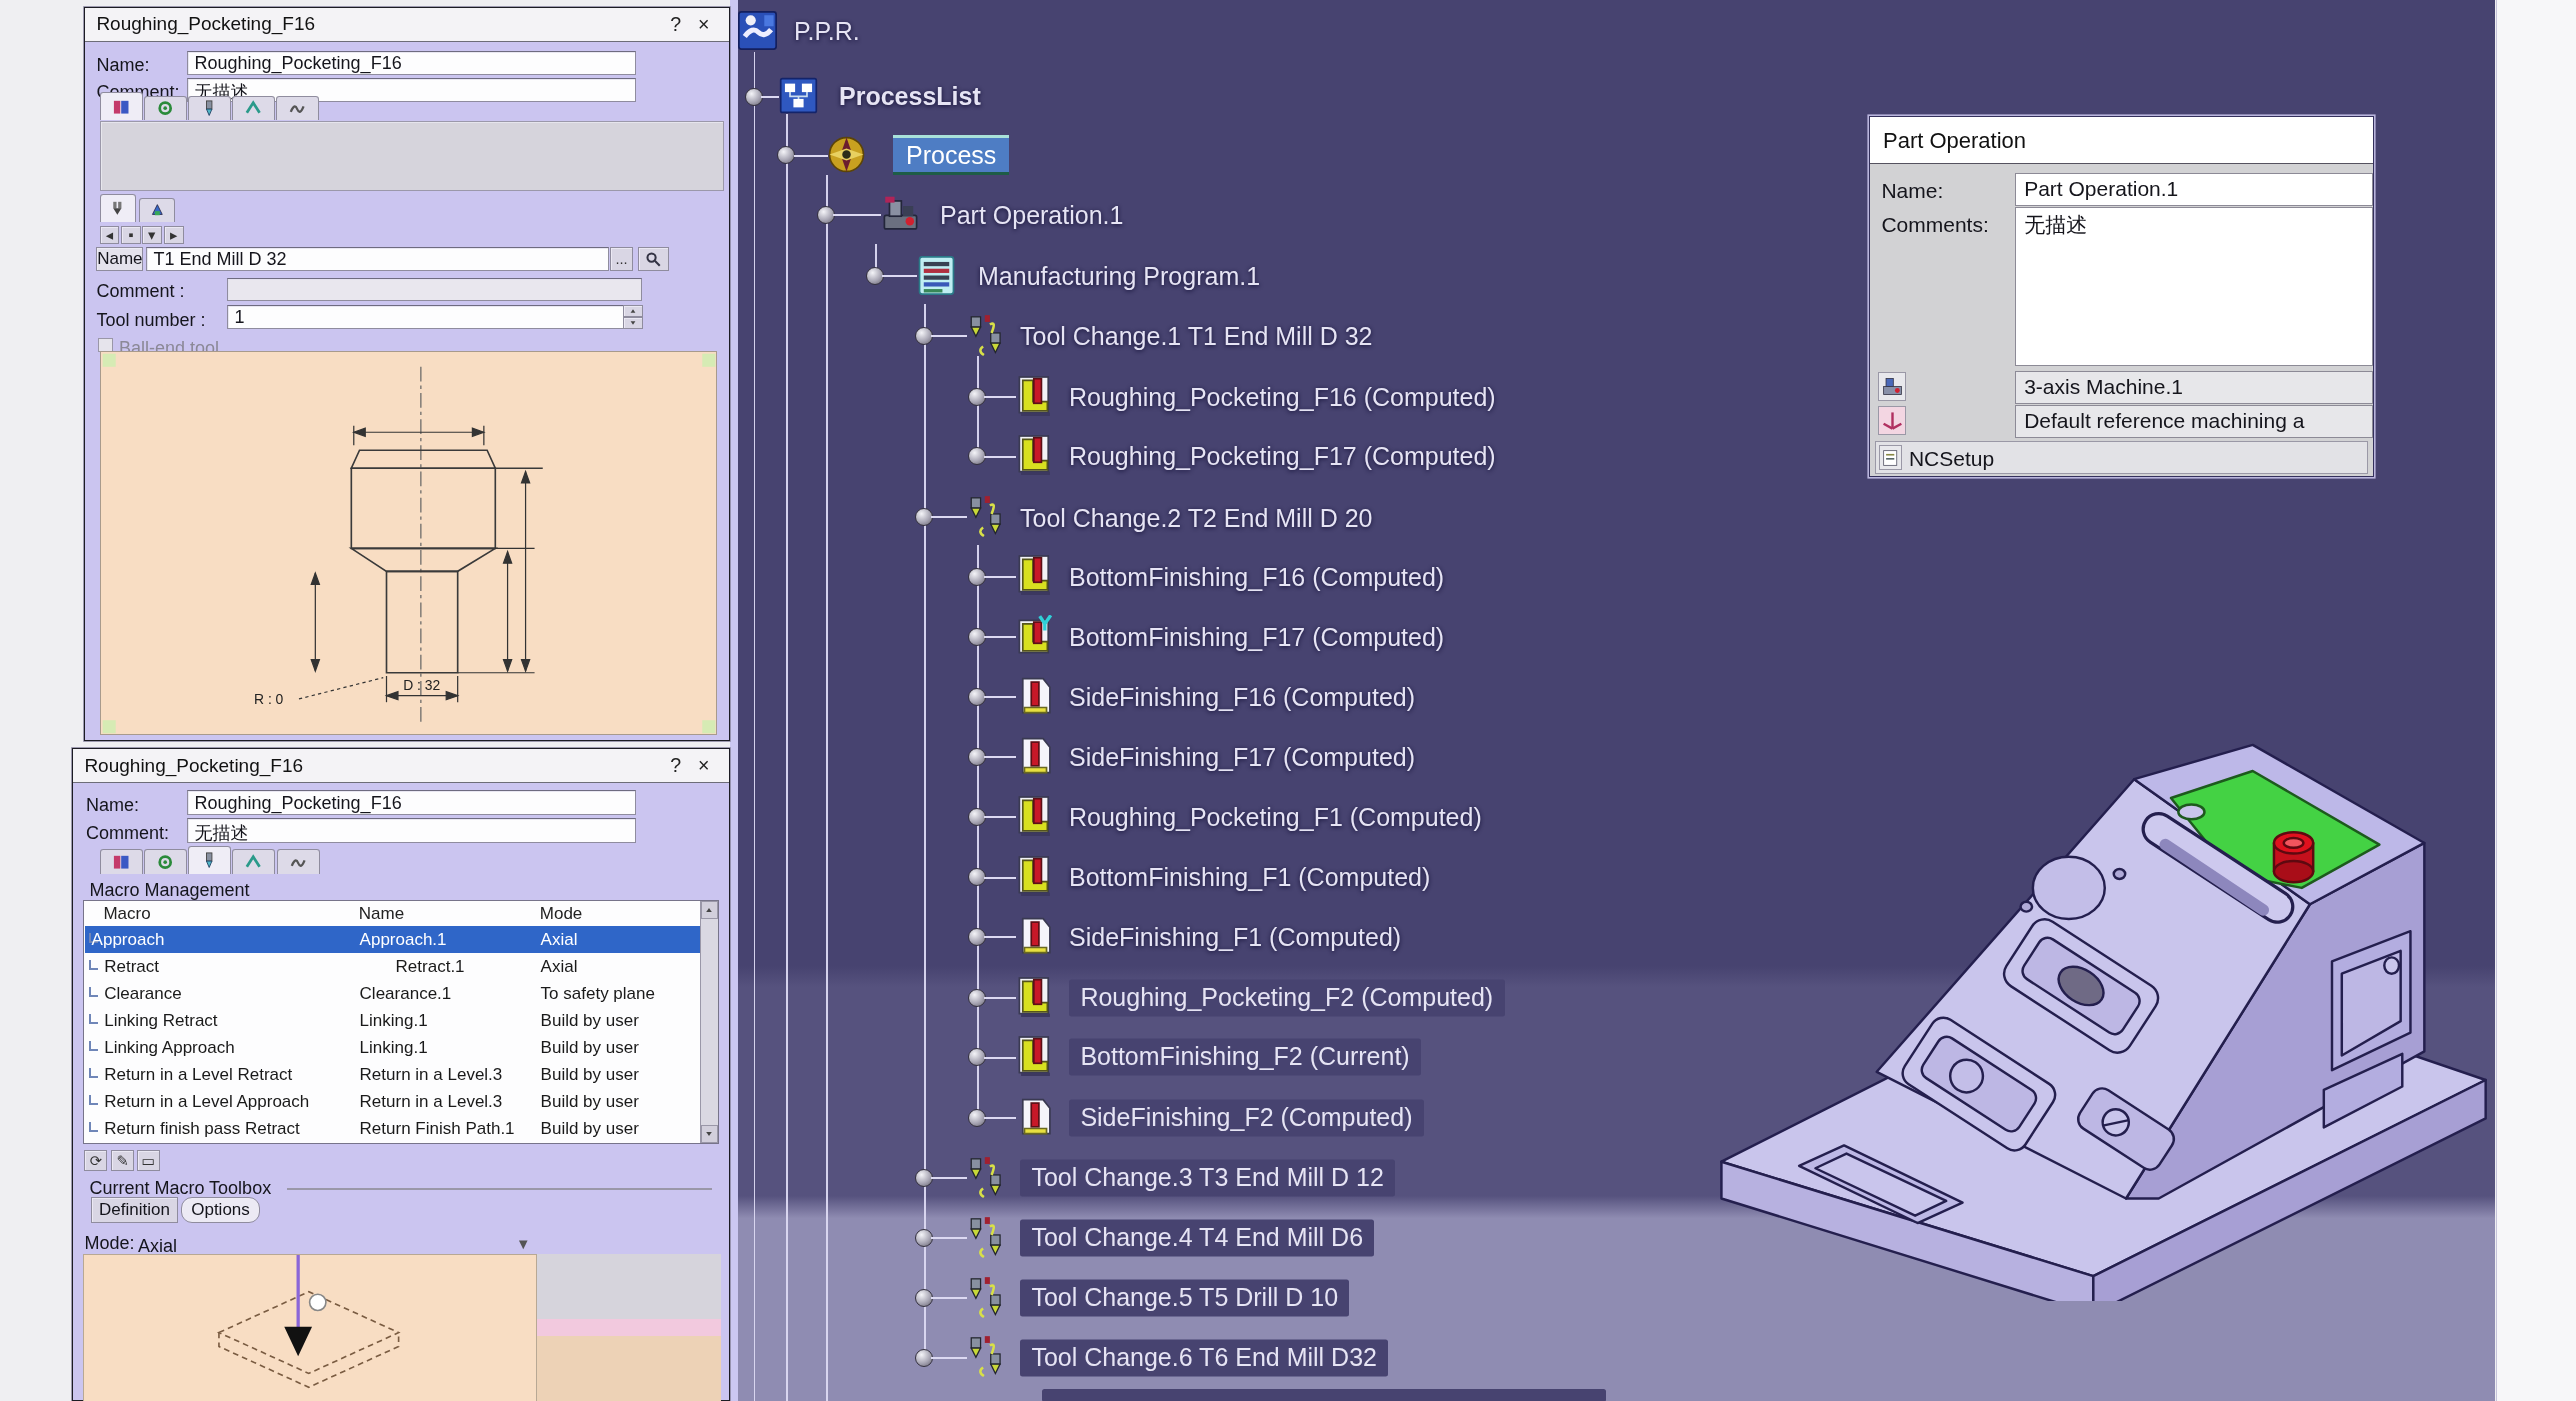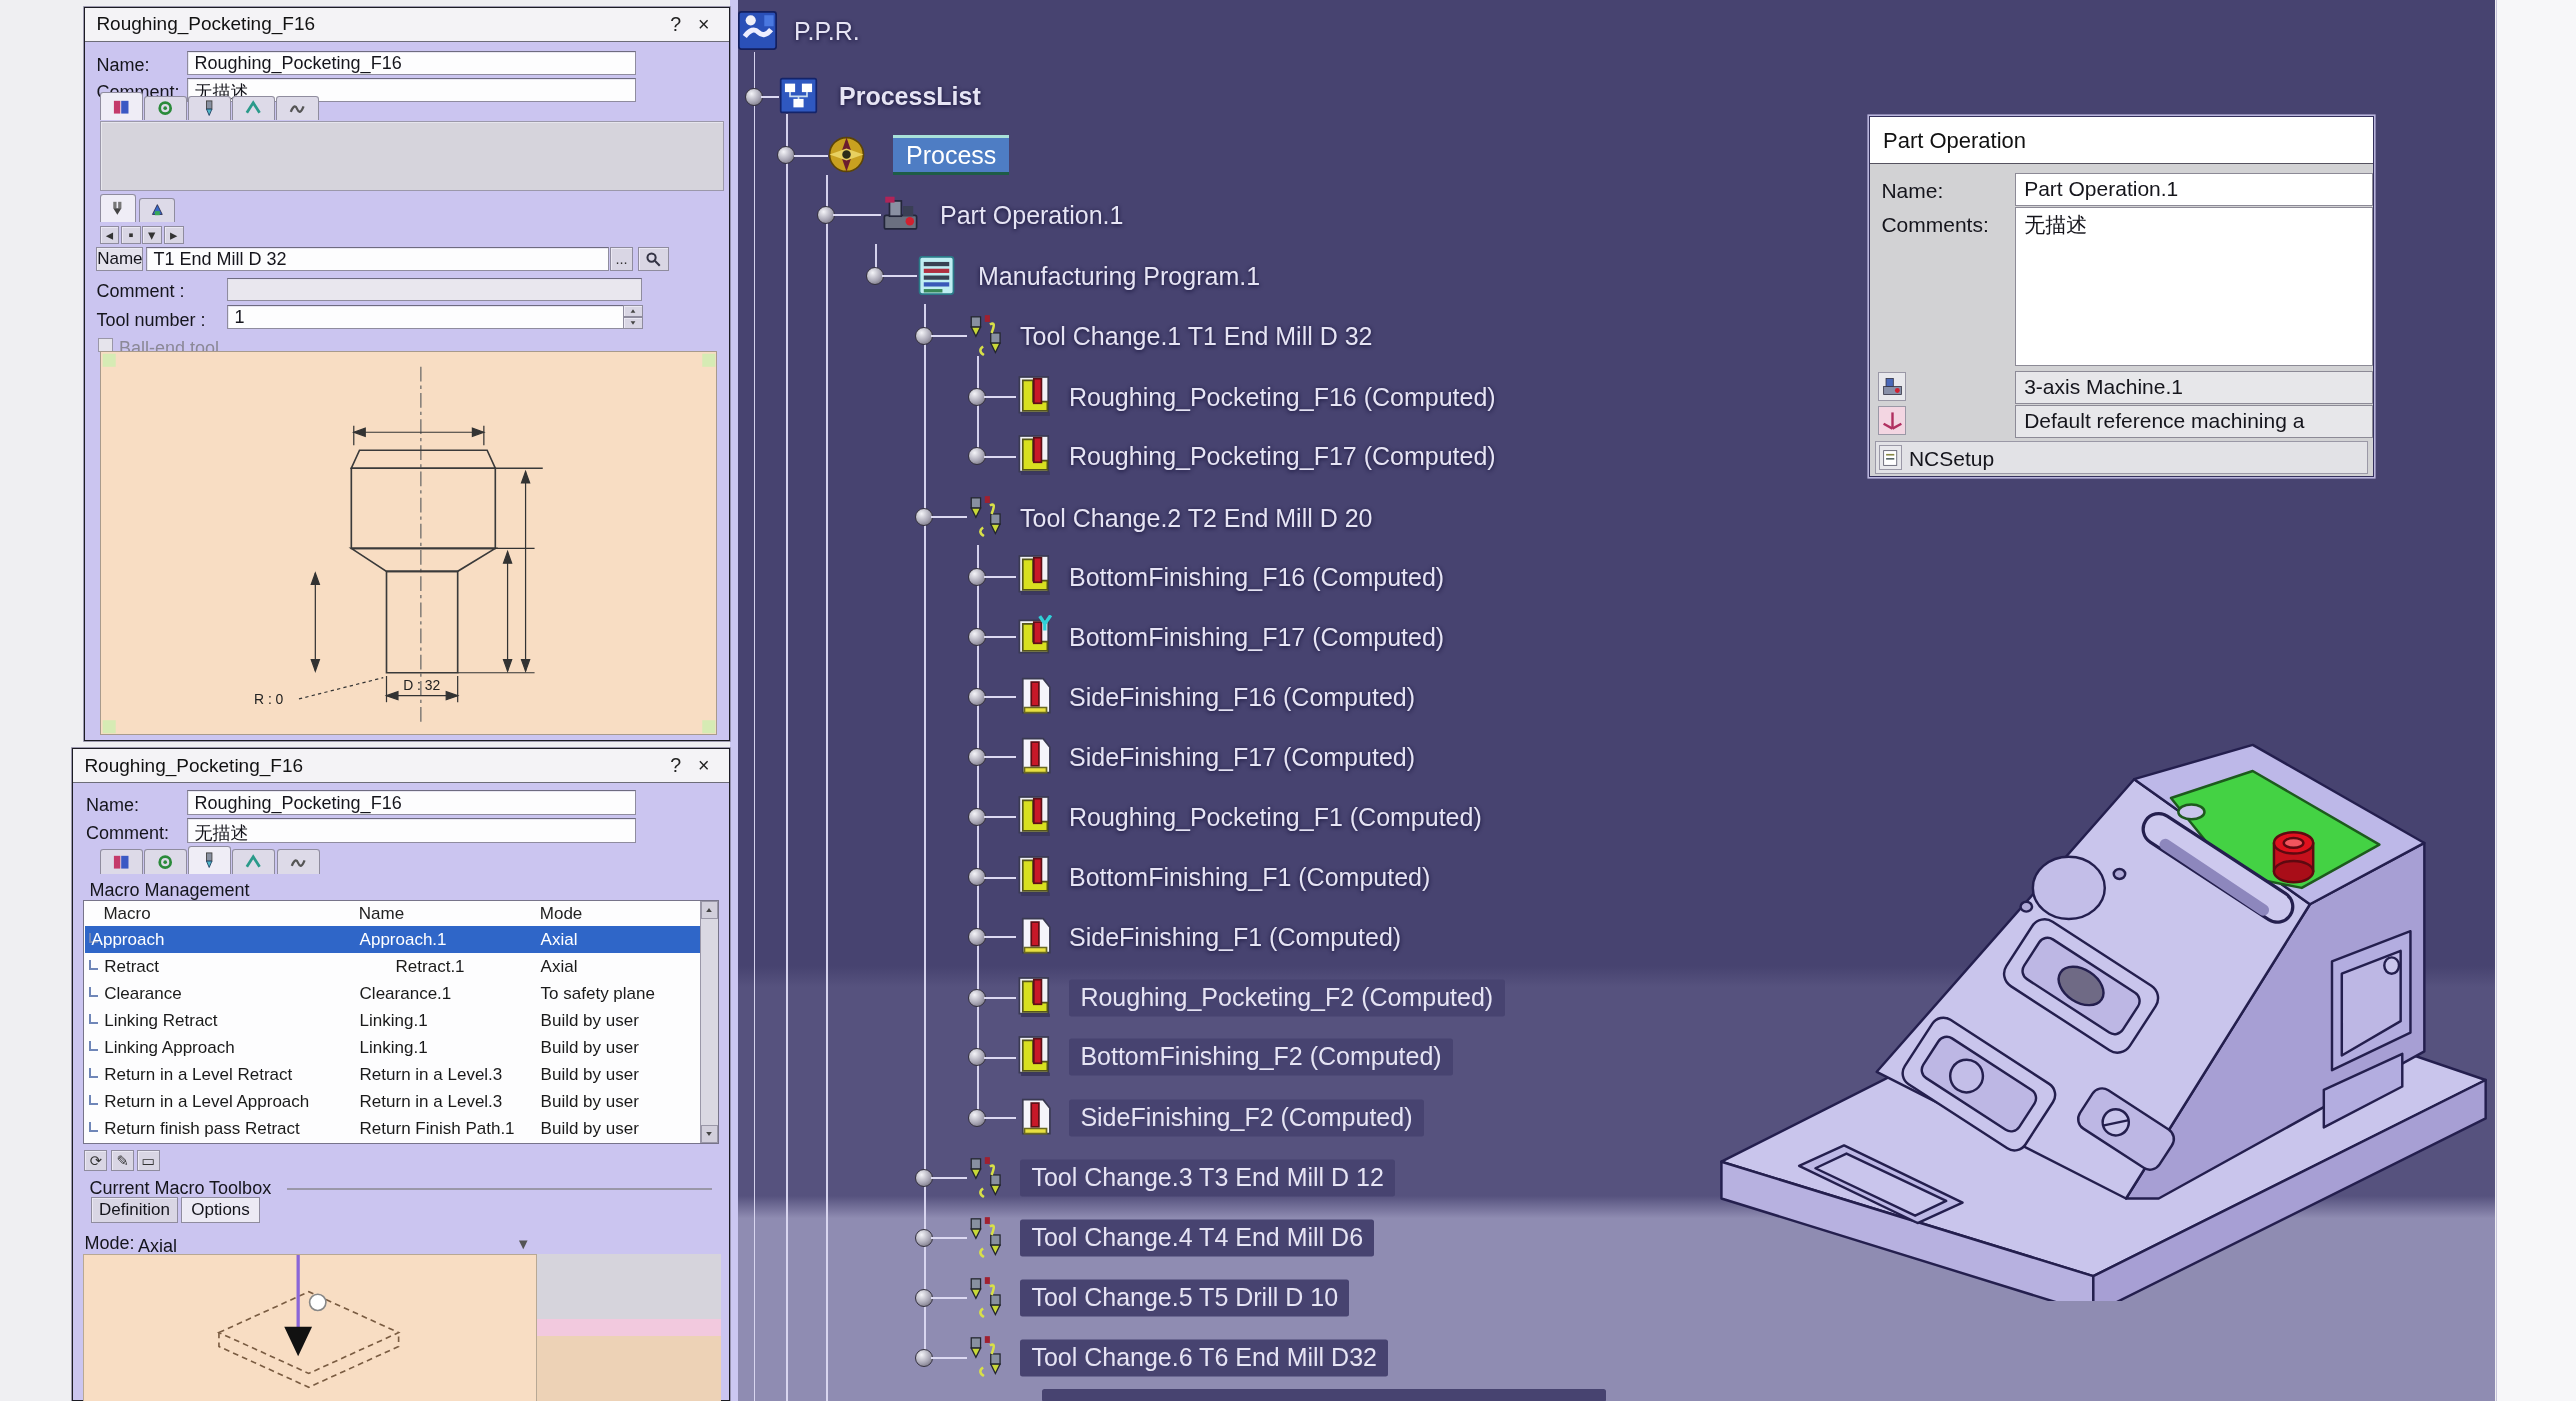--- a/index.html
+++ b/index.html
@@ -315,21 +315,21 @@
         </svg></span>
       <span class="tlabel boxed" style="left: 331px; top: 998px;">Roughing_Pocketing_F2 (Computed)</span>
       <div class="knob" style="left: 230px; top: 1048px;"></div>
       <div class="conn" style="left: 246px; top: 1057px; width: 32px;"></div>
       <span class="ticon" style="left: 278px; top: 1035px;"><svg viewBox="0 0 46 50">
           <rect x="4" y="2" width="34" height="42" fill="#F2F2F6" stroke="#3A3A52" stroke-width="2"></rect>
           <path d="M8 6 h12 v25 h17 v11 h-29 z" fill="#D8E020" stroke="#55551A" stroke-width="2"></path>
           <rect x="21" y="4" width="9" height="29" fill="#C81828" stroke="#5C0F16" stroke-width="2"></rect>
           <rect x="6" y="44" width="34" height="4" fill="#3C3860"></rect>
         </svg></span>
-      <span class="tlabel boxed" style="left: 331px; top: 1057px;">BottomFinishing_F2 (Computed)</span>
+      <span class="tlabel boxed" style="left: 331px; top: 1057px;">BottomFinishing_F2 (Current)</span>
       <div class="knob" style="left: 230px; top: 1109px;"></div>
       <div class="conn" style="left: 246px; top: 1117px; width: 32px;"></div>
       <span class="ticon" style="left: 278px; top: 1096px;"><svg viewBox="0 0 46 50">
           <path d="M8 4 h24 l8 10 v30 h-32 z" fill="#F5F5FA" stroke="#3A3A52" stroke-width="2"></path>
           <rect x="18" y="8" width="9" height="28" fill="#C81828" stroke="#5C0F16" stroke-width="2"></rect>
           <path d="M10 38 h26 v6 h-26 z" fill="#E8E040" stroke="#6A6A20" stroke-width="2"></path>
         </svg></span>
       <span class="tlabel boxed" style="left: 331px; top: 1118px;">SideFinishing_F2 (Computed)</span>
       <div class="knob" style="left: 177px; top: 1169px;"></div>
       <div class="conn" style="left: 193px; top: 1177px; width: 36px;"></div>
@@ -641,21 +641,21 @@
   </div>
 
   <div class="minibtn" style="left:11.4px;top:401px;width:23px;height:21px;">⟳</div>
   <div class="minibtn" style="left:38px;top:401px;width:23px;height:21px;">✎</div>
   <div class="minibtn" style="left:64px;top:401px;width:23px;height:21px;">▭</div>
 
   <div class="lbl" style="left:16.4px;top:429px;">Current Macro Toolbox</div>
   <div class="abs" style="left:214px;top:439px;width:425px;height:1.6px;background:#9a97a8;"></div>
 
   <div class="minibtn" style="left:18px;top:448px;width:87px;height:26px;font-size:17px;color:#15151c;">Definition</div>
-  <div class="minibtn" style="left:108px;top:448px;width:79px;height:26px;font-size:17px;color:#15151c;background:#ECEAF4;">Options</div>
+  <div class="minibtn" style="left:108px;top:448px;width:79px;height:26px;font-size:17px;color:#15151c;background:#ECEAF4;border-radius:11px;">Options</div>
 
   <div class="lbl" style="left:11.4px;top:484px;">Mode:</div>
   <div class="lbl" style="left:65px;top:487px;">Axial</div>
   <div class="abs" style="left:443px;top:487px;font-size:14.7px;color:#555;">▼</div>
 
   <div class="peach" style="left:9.8px;top:505px;width:454px;height:149px;border-color:#b8a894;">
     <svg width="452" height="147" viewBox="0 0 553 180">
       <polygon points="165,95 275,45 385,95 275,145" fill="none" stroke="#7a5c42" stroke-width="2" stroke-dasharray="7 5"></polygon>
       <polyline points="165,95 165,112 275,162 385,112 385,95" fill="none" stroke="#7a5c42" stroke-width="2" stroke-dasharray="7 5"></polyline>
       <line x1="262" y1="0" x2="262" y2="90" stroke="#8A66D8" stroke-width="4"></line>

